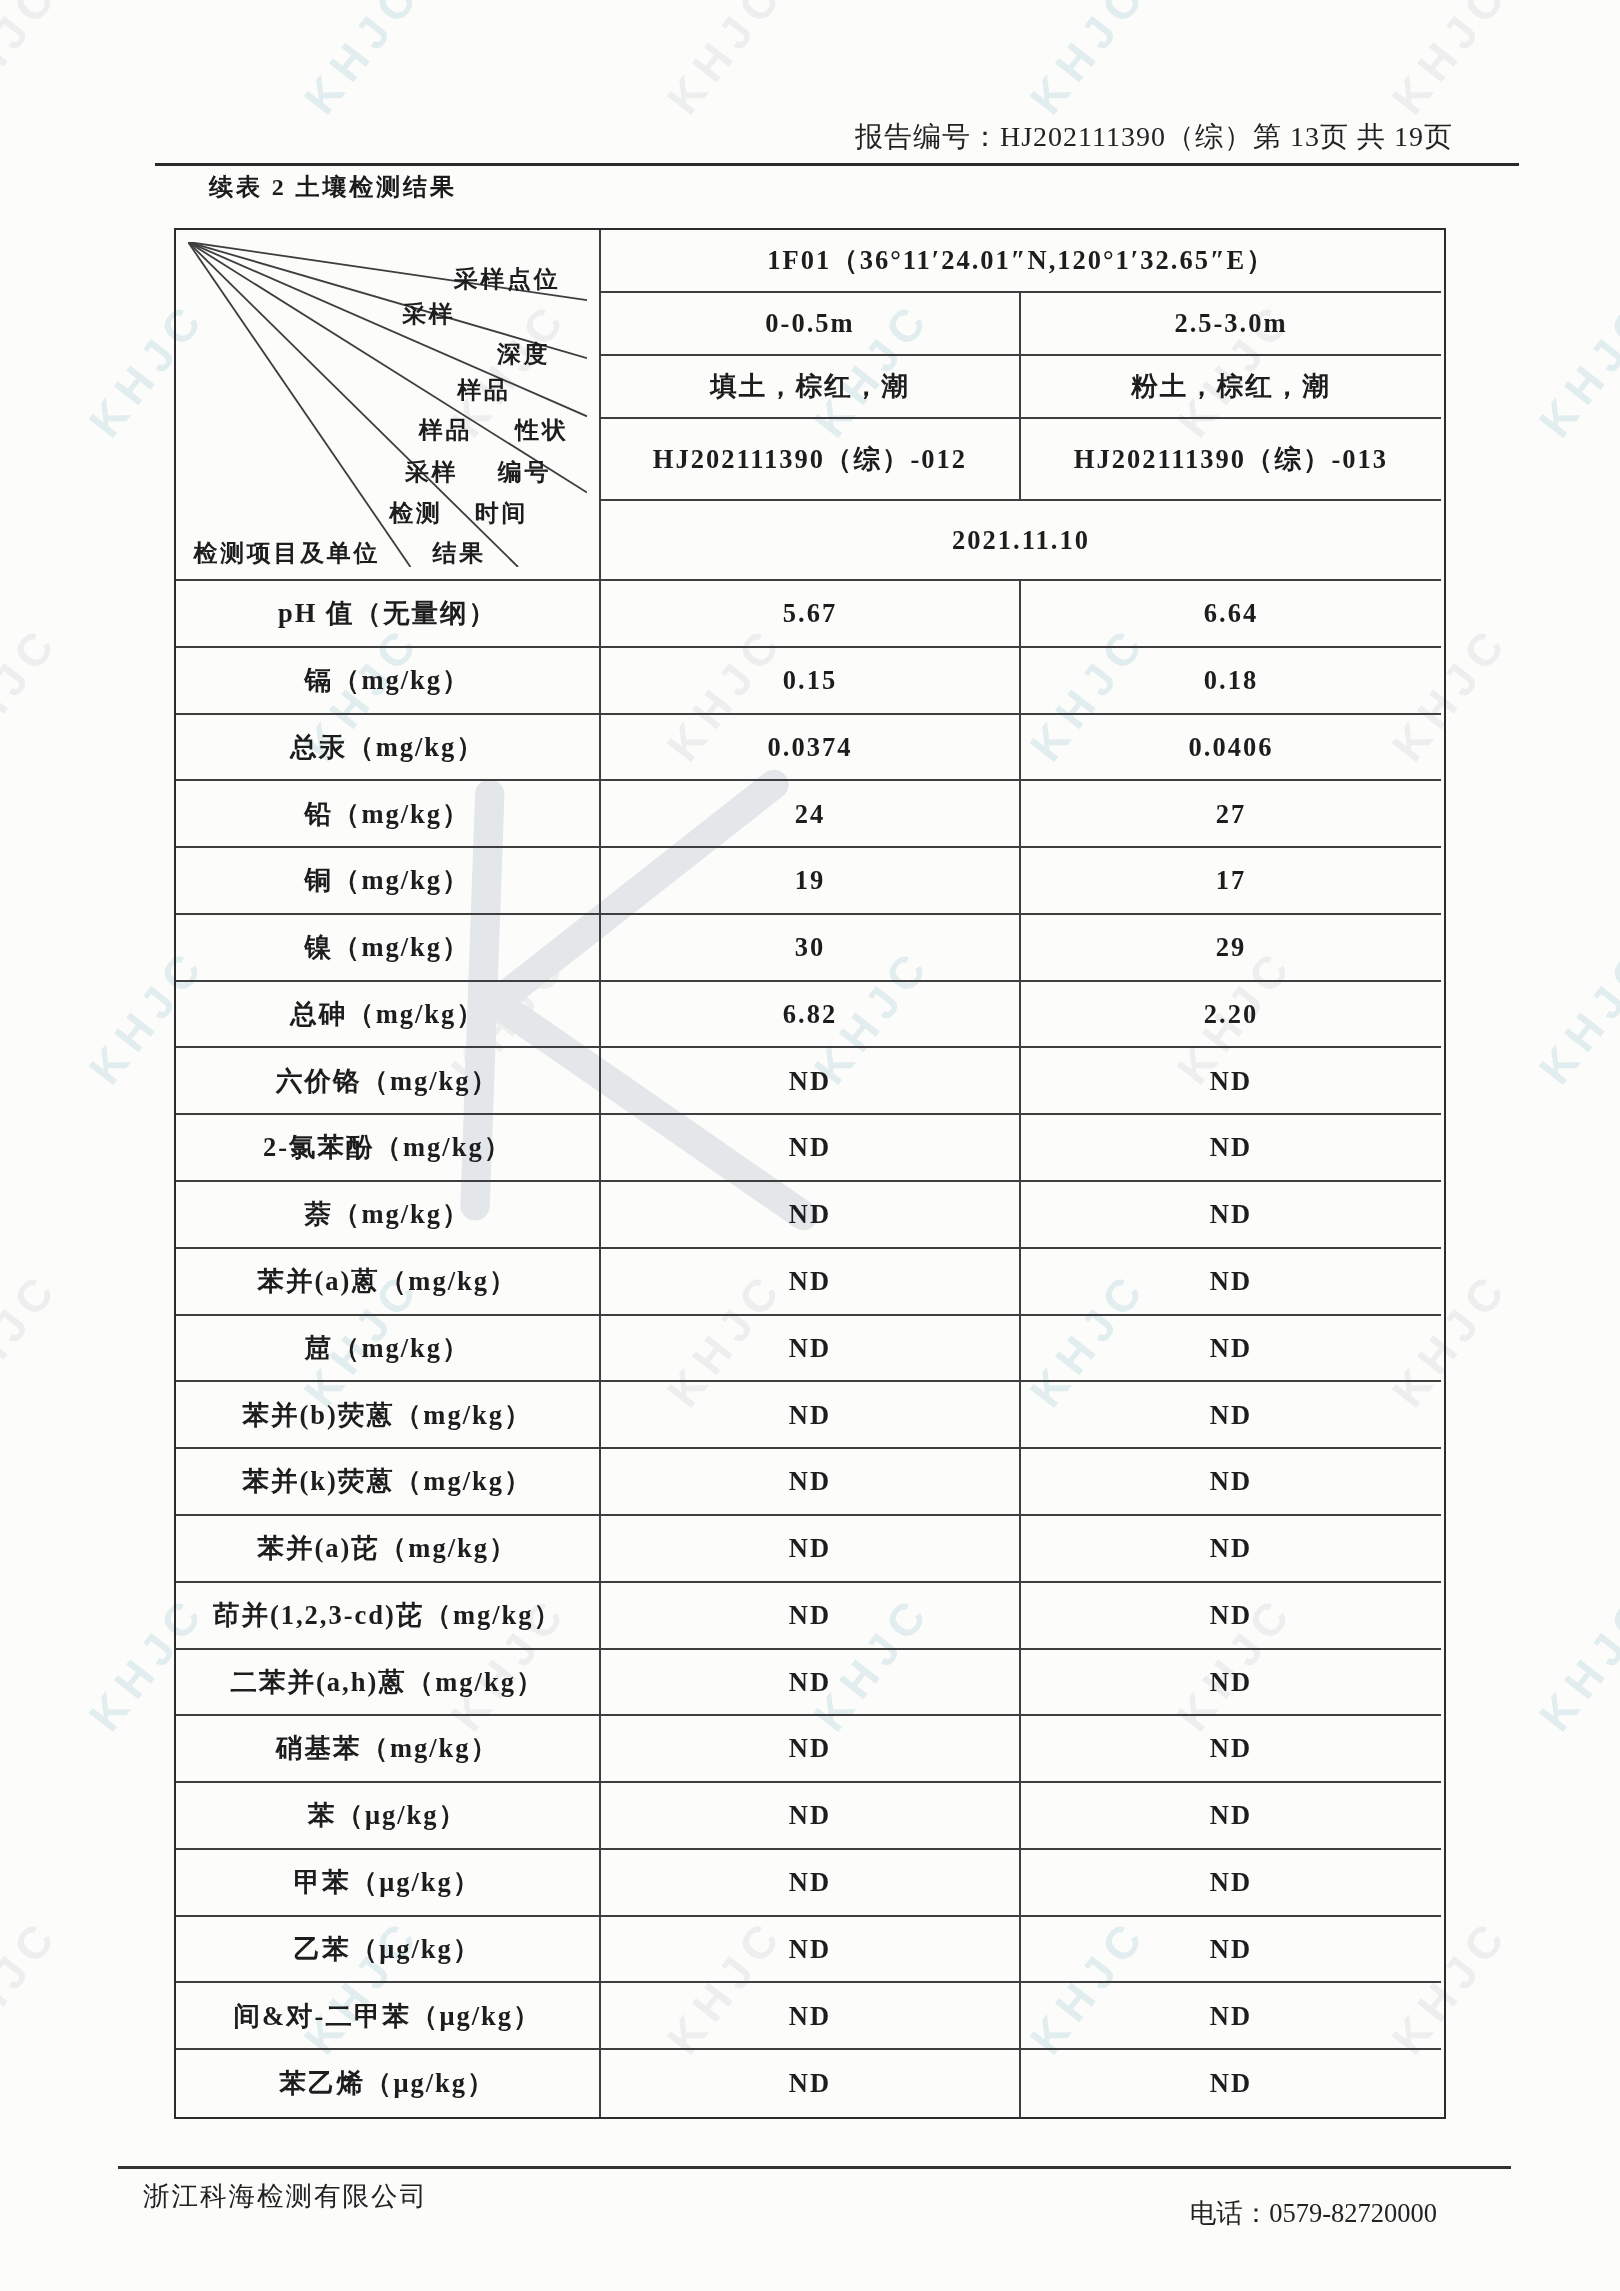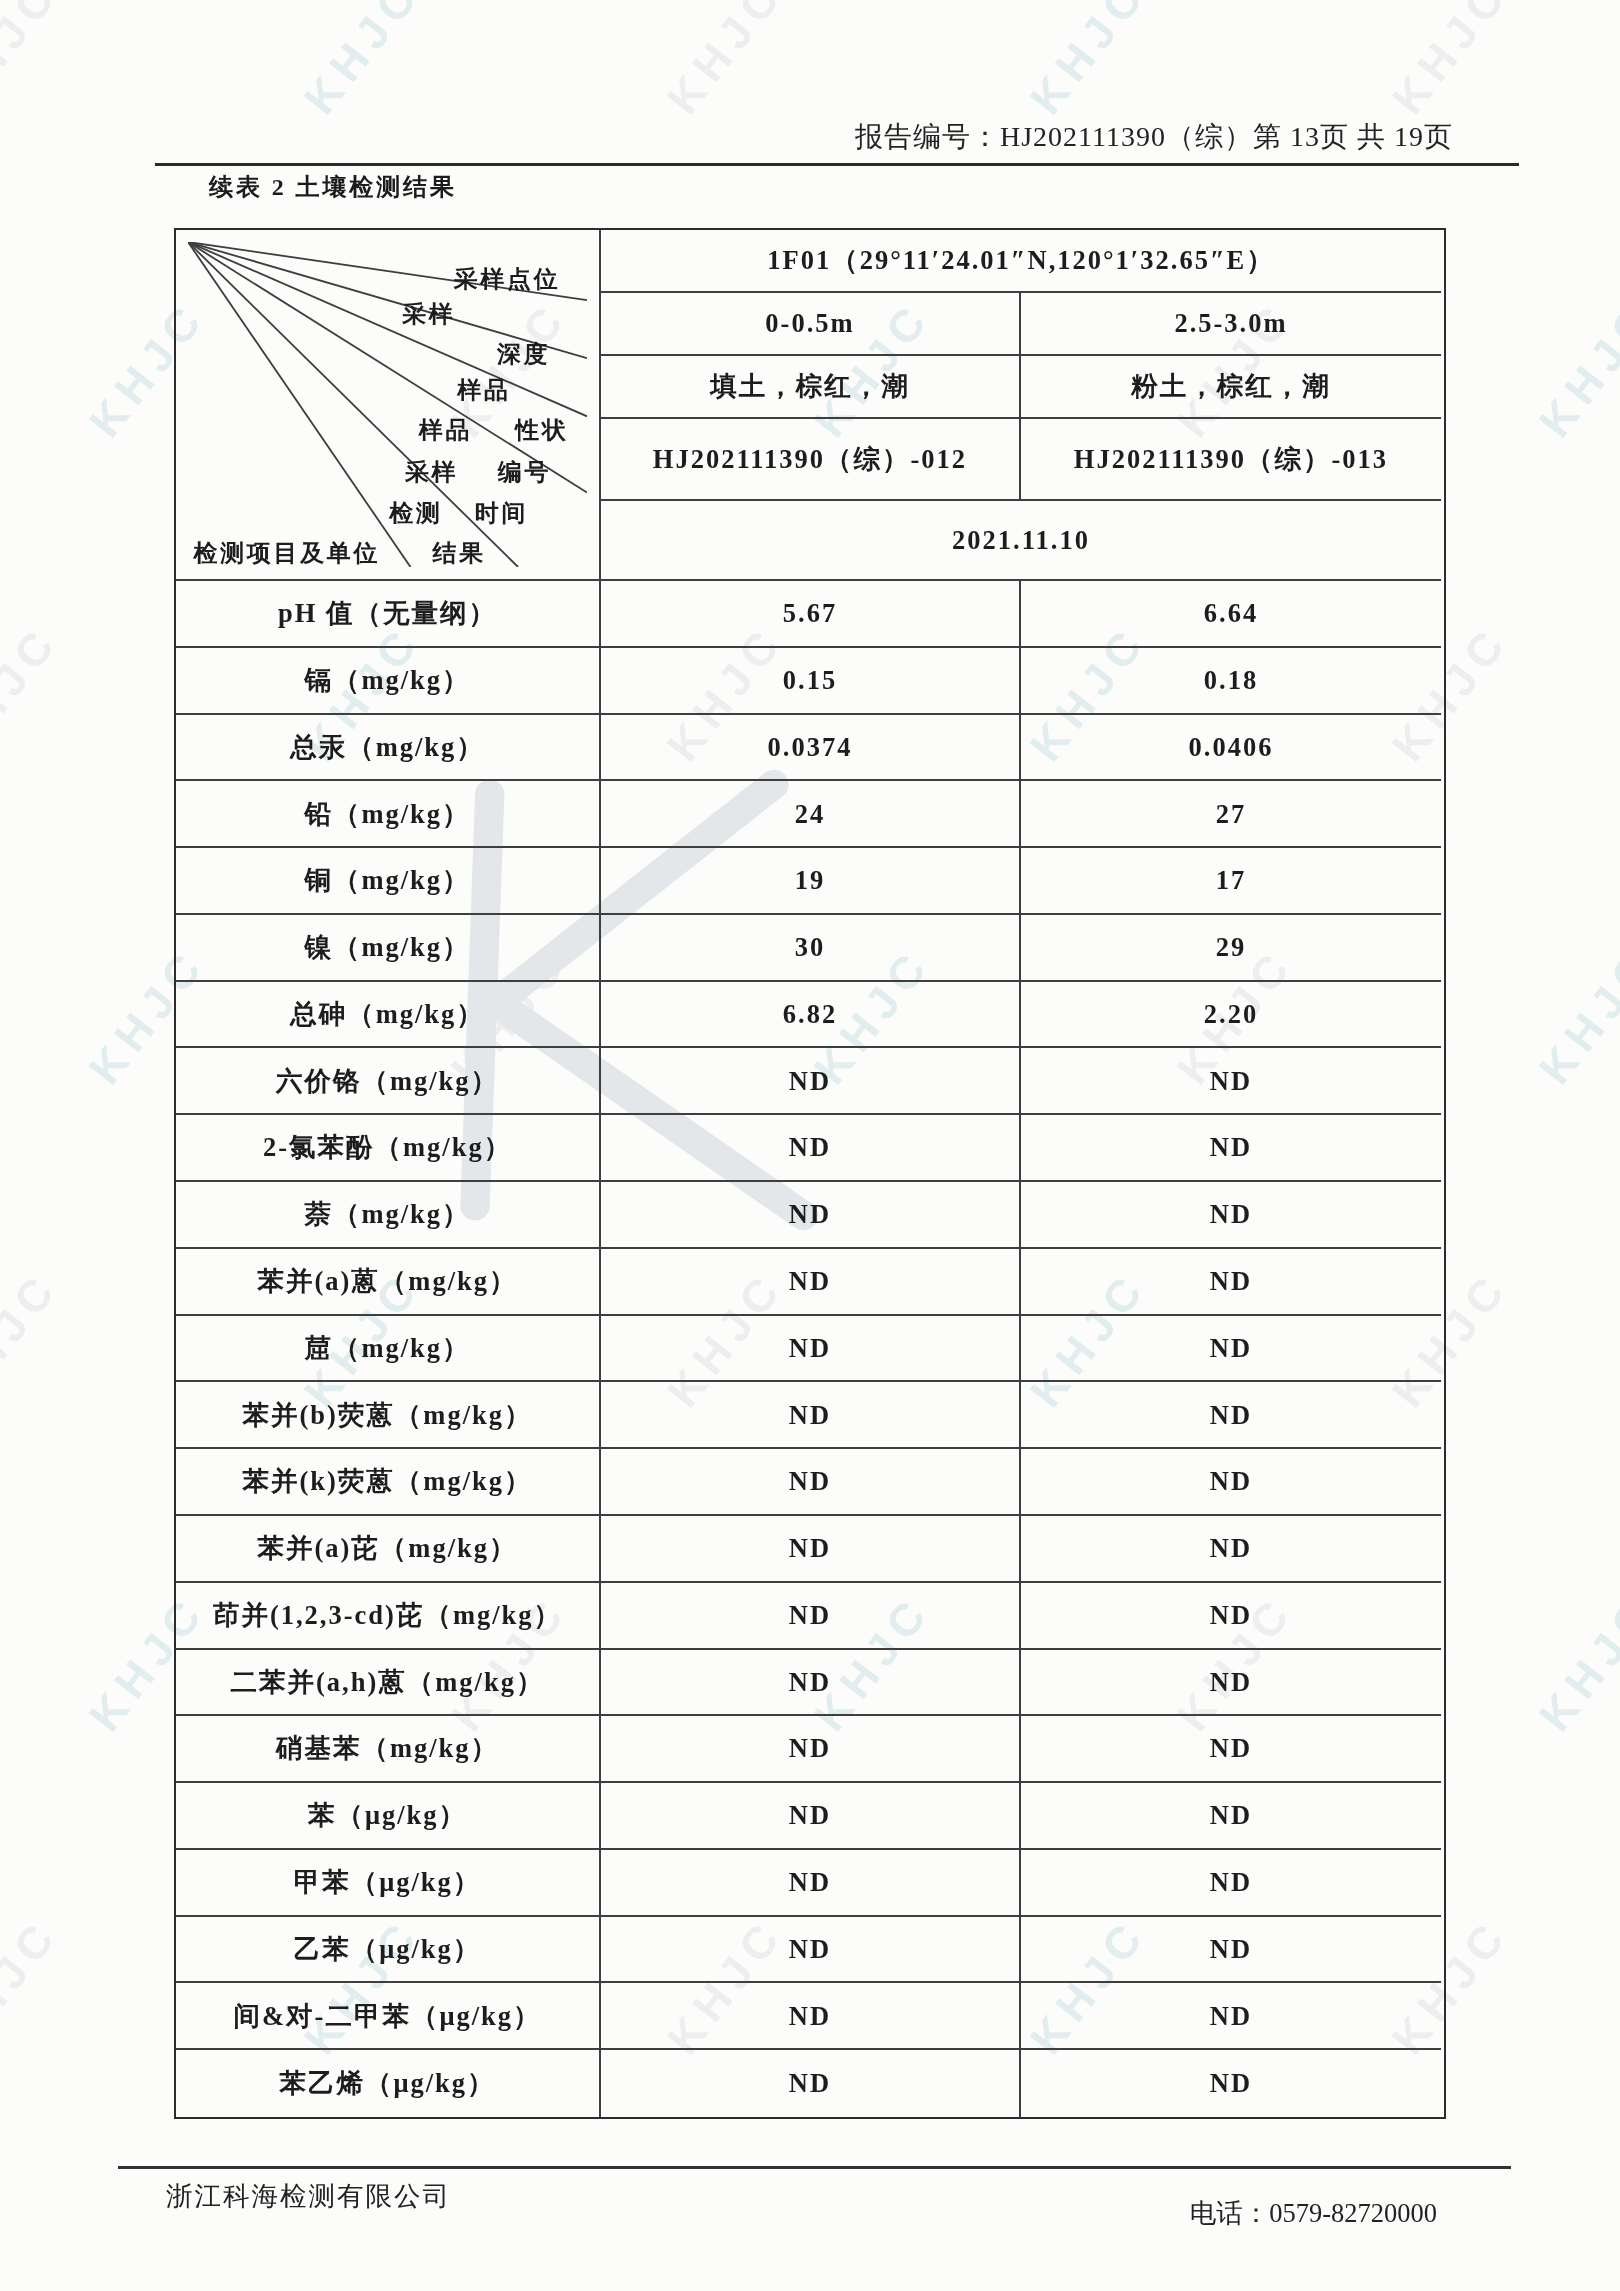--- a/index.html
+++ b/index.html
@@ -20,21 +20,21 @@
   .page-header{
     position:absolute;top:118px;right:167px;z-index:1;
     font-size:28px;letter-spacing:1px;color:#222;
   }
   .header-rule{position:absolute;left:155px;top:163px;width:1364px;height:2.9px;background:#2a2a2a;z-index:1;}
   .page-title{
     position:absolute;left:209px;top:171px;z-index:1;
     font-size:24px;font-weight:bold;letter-spacing:2.9px;color:#1b1b1b;
   }
   .footer-rule{position:absolute;left:118px;top:2166px;width:1393px;height:2.9px;background:#333;z-index:1;}
-  .footer-company{position:absolute;left:166px;top:2178px;font-size:26.5px;letter-spacing:2px;z-index:1;color:#222;}
+  .footer-company{position:absolute;left:143px;top:2178px;font-size:26.5px;letter-spacing:2px;z-index:1;color:#222;}
   .footer-phone{position:absolute;right:183px;top:2178px;font-size:26.5px;z-index:1;color:#222;margin-top:17px;}
   
   .tbl{
     position:absolute;left:174px;top:228px;width:1272px;height:1891px;z-index:1;
     box-sizing:border-box;border:2.9px solid #2c2c2c;background:transparent;
     display:grid;
     grid-template-columns:425px 420px 420px;
     grid-template-rows:63px 63px 63px 82px 80px repeat(23,1fr);
   }
   .cell{
@@ -125,21 +125,21 @@
       <text x="385" y="216" text-anchor="middle">性状</text>
       <text x="265" y="262" text-anchor="middle">采样</text>
       <text x="366" y="262" text-anchor="middle">编号</text>
       <text x="248" y="307" text-anchor="middle">检测</text>
       <text x="341" y="307" text-anchor="middle">时间</text>
       <text x="6" y="351" text-anchor="start">检测项目及单位</text>
       <text x="295" y="351" text-anchor="middle">结果</text>
     </svg>
   </div>
 
-  <div class="cell span2 last-col">1F01（29°11′24.01″N,120°1′32.65″E）</div>
+  <div class="cell span2 last-col">1F01（36°11′24.01″N,120°1′32.65″E）</div>
 
   <div class="cell">0-0.5m</div>
   <div class="cell last-col">2.5-3.0m</div>
 
   <div class="cell">填土，棕红，潮</div>
   <div class="cell last-col">粉土，棕红，潮</div>
 
   <div class="cell">HJ202111390（综）-012</div>
   <div class="cell last-col">HJ202111390（综）-013</div>
 

